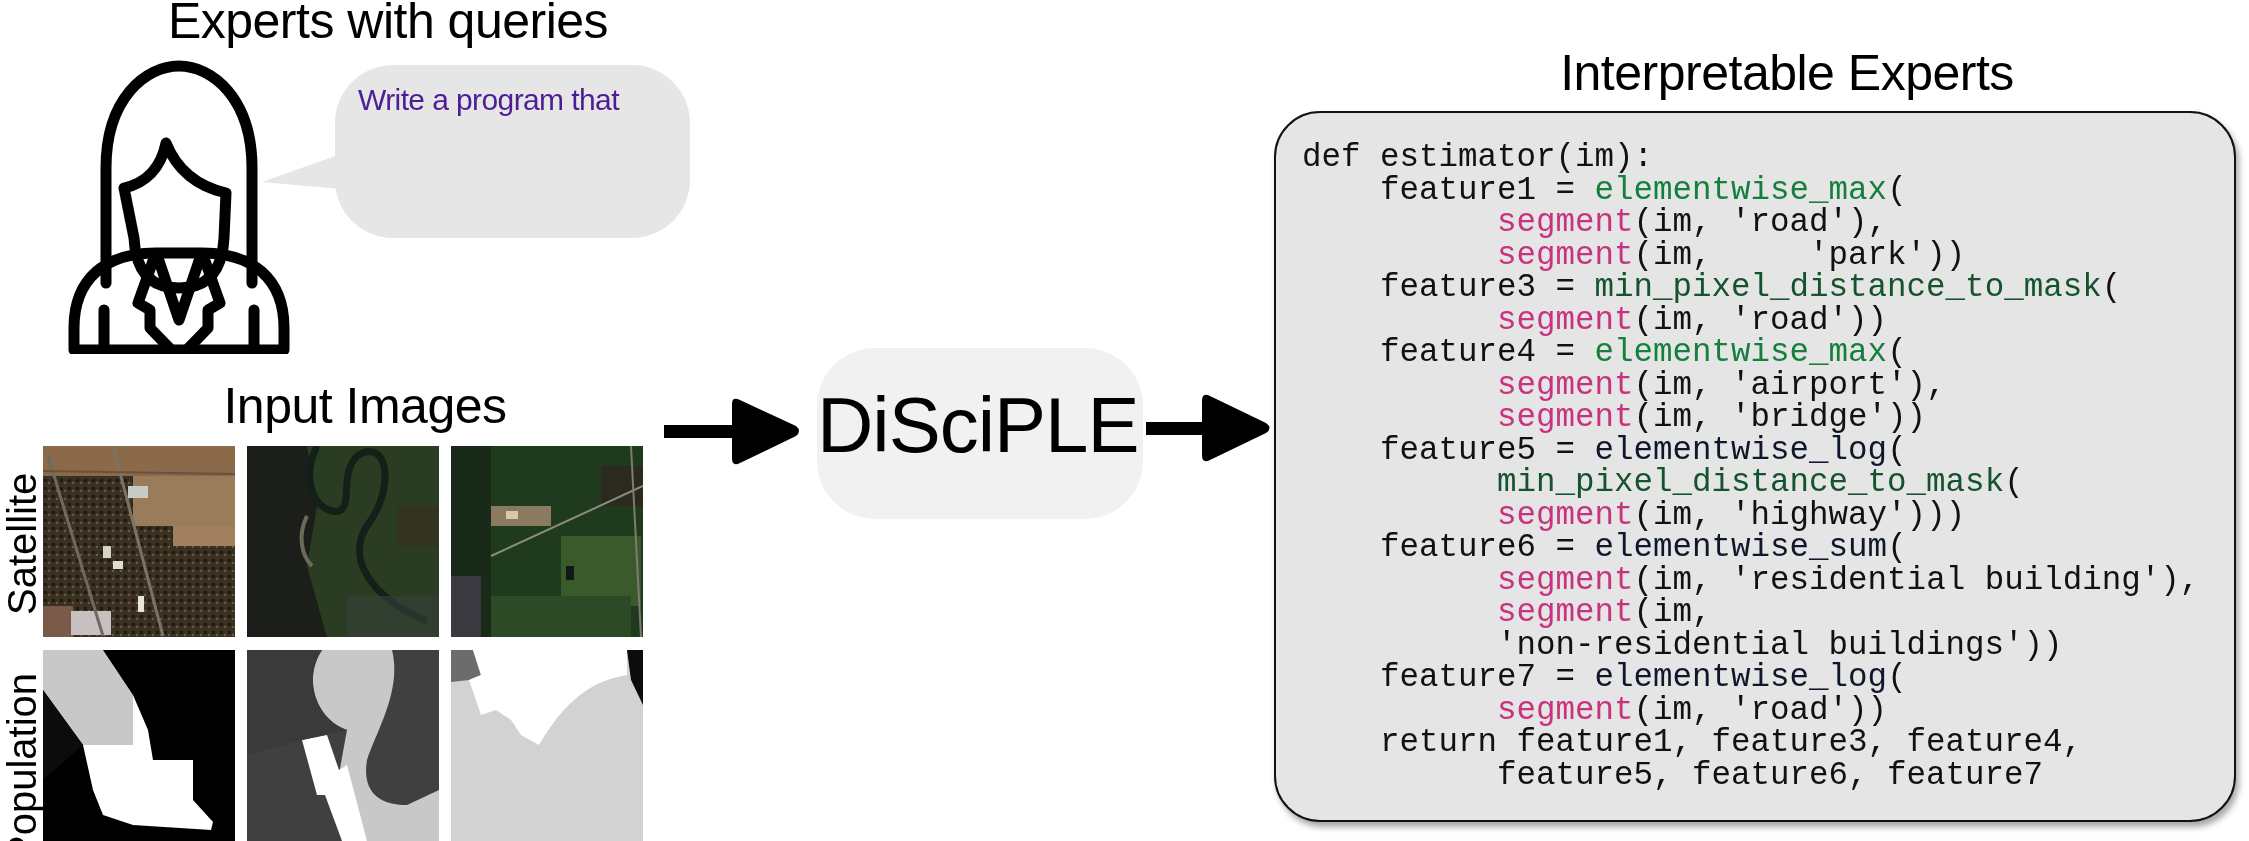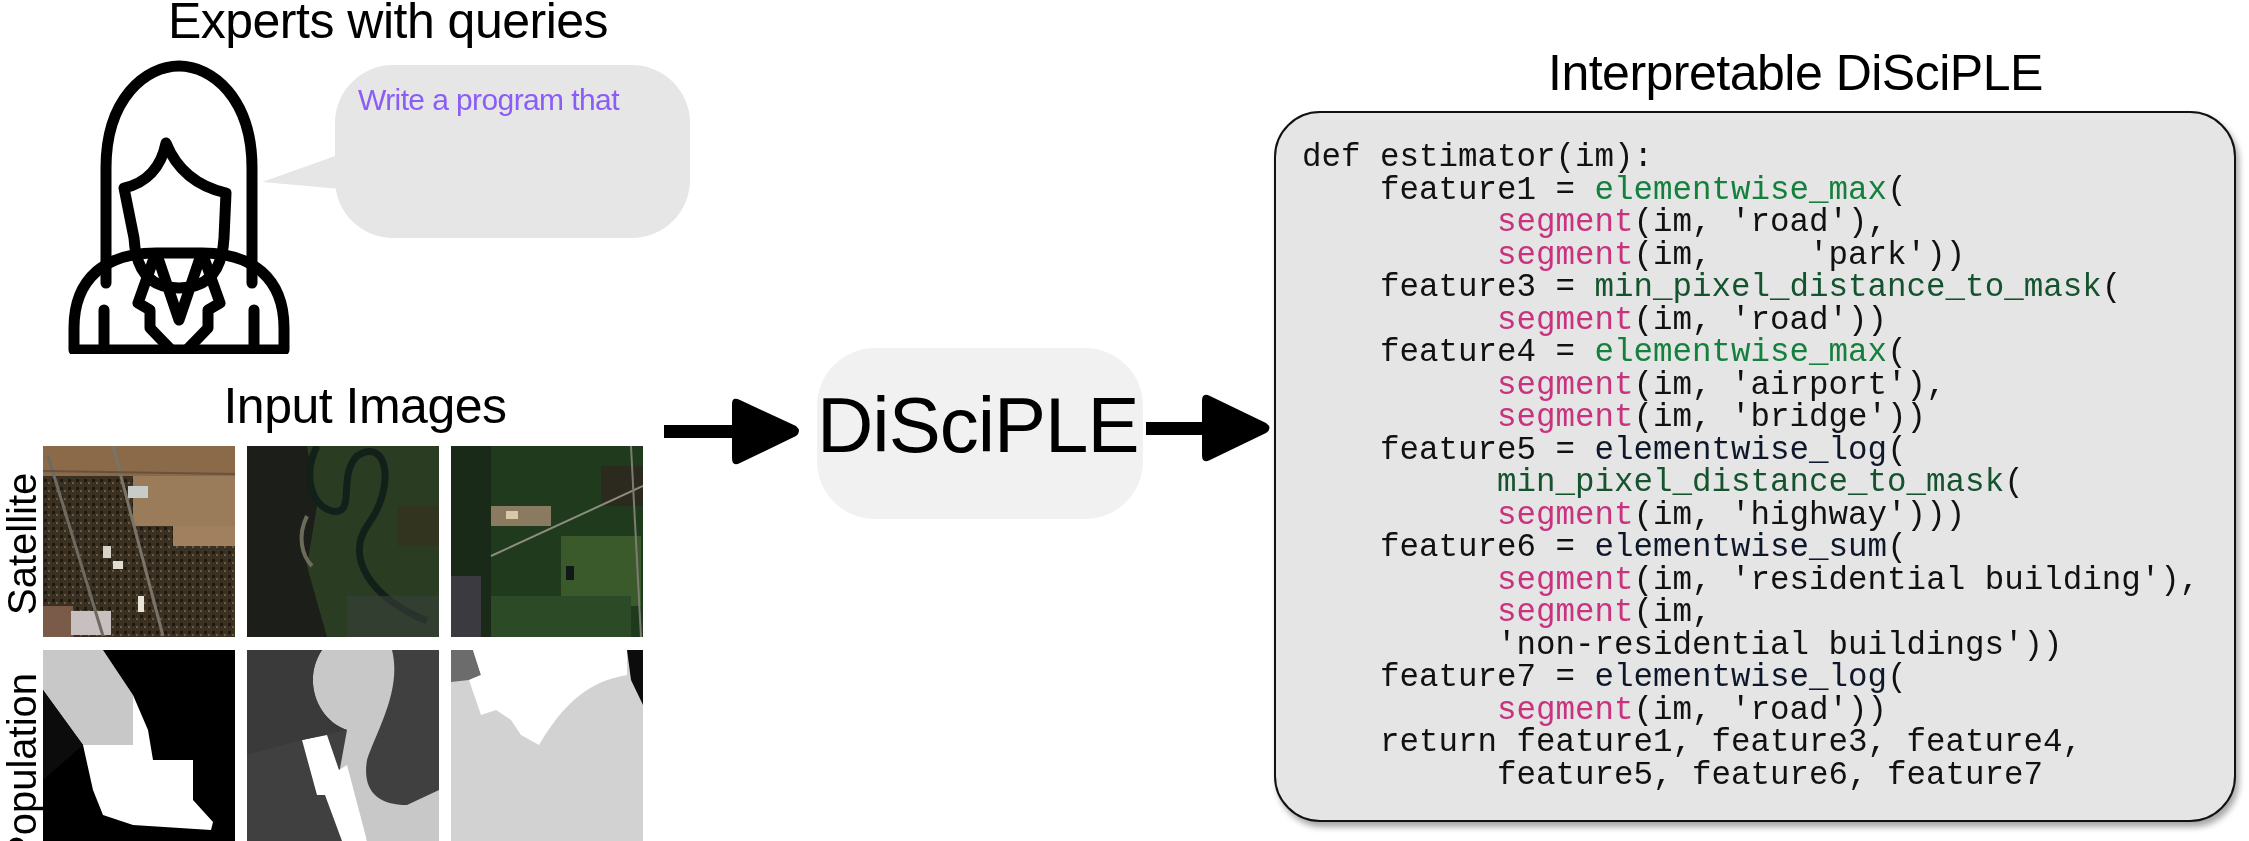--- a/index.html
+++ b/index.html
@@ -7,21 +7,21 @@
   .abs { position:absolute; }
   .heading { position:absolute; font-family:"Liberation Sans", sans-serif; font-size:50px; line-height:1; white-space:nowrap; color:#000; letter-spacing:-0.5px; }
   #h-experts { left:150px; top:-4px; width:476px; text-align:center; }
   #h-input { left:210px; top:381px; width:310px; text-align:center; }
   #h-program { left:1548px; top:48px; width:478px; text-align:center; }
 
   #person { left:66px; top:58px; width:226px; height:296px; }
 
   #bubble { left:335px; top:65px; width:355px; height:173px; background:#e6e6e6; border-radius:58px; }
   #bubble-tail { left:262px; top:150px; width:90px; height:40px; }
-  #bubble-text { left:358px; top:84px; width:330px; font-size:30px; line-height:32px; color:#8b5cf6; font-family:"Liberation Sans", sans-serif; letter-spacing:-0.6px; }
+  #bubble-text { left:358px; top:84px; width:330px; font-size:30px; line-height:32px; color:#4c1d95; font-family:"Liberation Sans", sans-serif; letter-spacing:-0.6px; }
 
   .vlabel { position:absolute; font-family:"Liberation Sans", sans-serif; font-size:40px; line-height:1; white-space:nowrap; transform-origin:0 0; transform:rotate(-90deg); }
   #lbl-satellite { left:2px; top:615px; }
   #lbl-population { left:2px; top:862px; }
 
   .tile { position:absolute; width:192px; height:191px; overflow:hidden; }
   .tile svg { display:block; width:100%; height:100%; }
 
   .arrow { position:absolute; }
   #arrow-in { left:664px; top:396px; width:140px; height:72px; }
@@ -38,21 +38,21 @@
   .c-mag { color:#c8327f; }
   .c-blue { color:#14532d; }
   .c-orange { color:#0f172a; }
   .c-plain { color:#111; }
 </style>
 </head>
 <body>
 
 <div id="h-experts" class="heading">Experts with queries</div>
 <div id="h-input" class="heading">Input Images</div>
-<div id="h-program" class="heading">Interpretable DiSciPLE</div>
+<div id="h-program" class="heading">Interpretable Experts</div>
 
 <div id="person" class="abs">
   <svg viewBox="0 0 226 296" width="226" height="296">
     <g fill="none" stroke="#000" stroke-width="11" stroke-linejoin="round" stroke-linecap="round">
 
       <path d="M40 225 L40 110 C40 40 80 8 113 8 C146 8 186 40 186 110 L186 225"></path>
 
       <path d="M58 130 C80 125 95 110 100 85 C110 110 130 128 160 135 L158 180 C156 215 140 230 113 230 C86 230 70 215 68 180 Z"></path>
 
       <path d="M8 292 L8 270 C8 220 40 195 90 195 L136 195 C186 195 218 220 218 270 L218 292 Z"></path>

